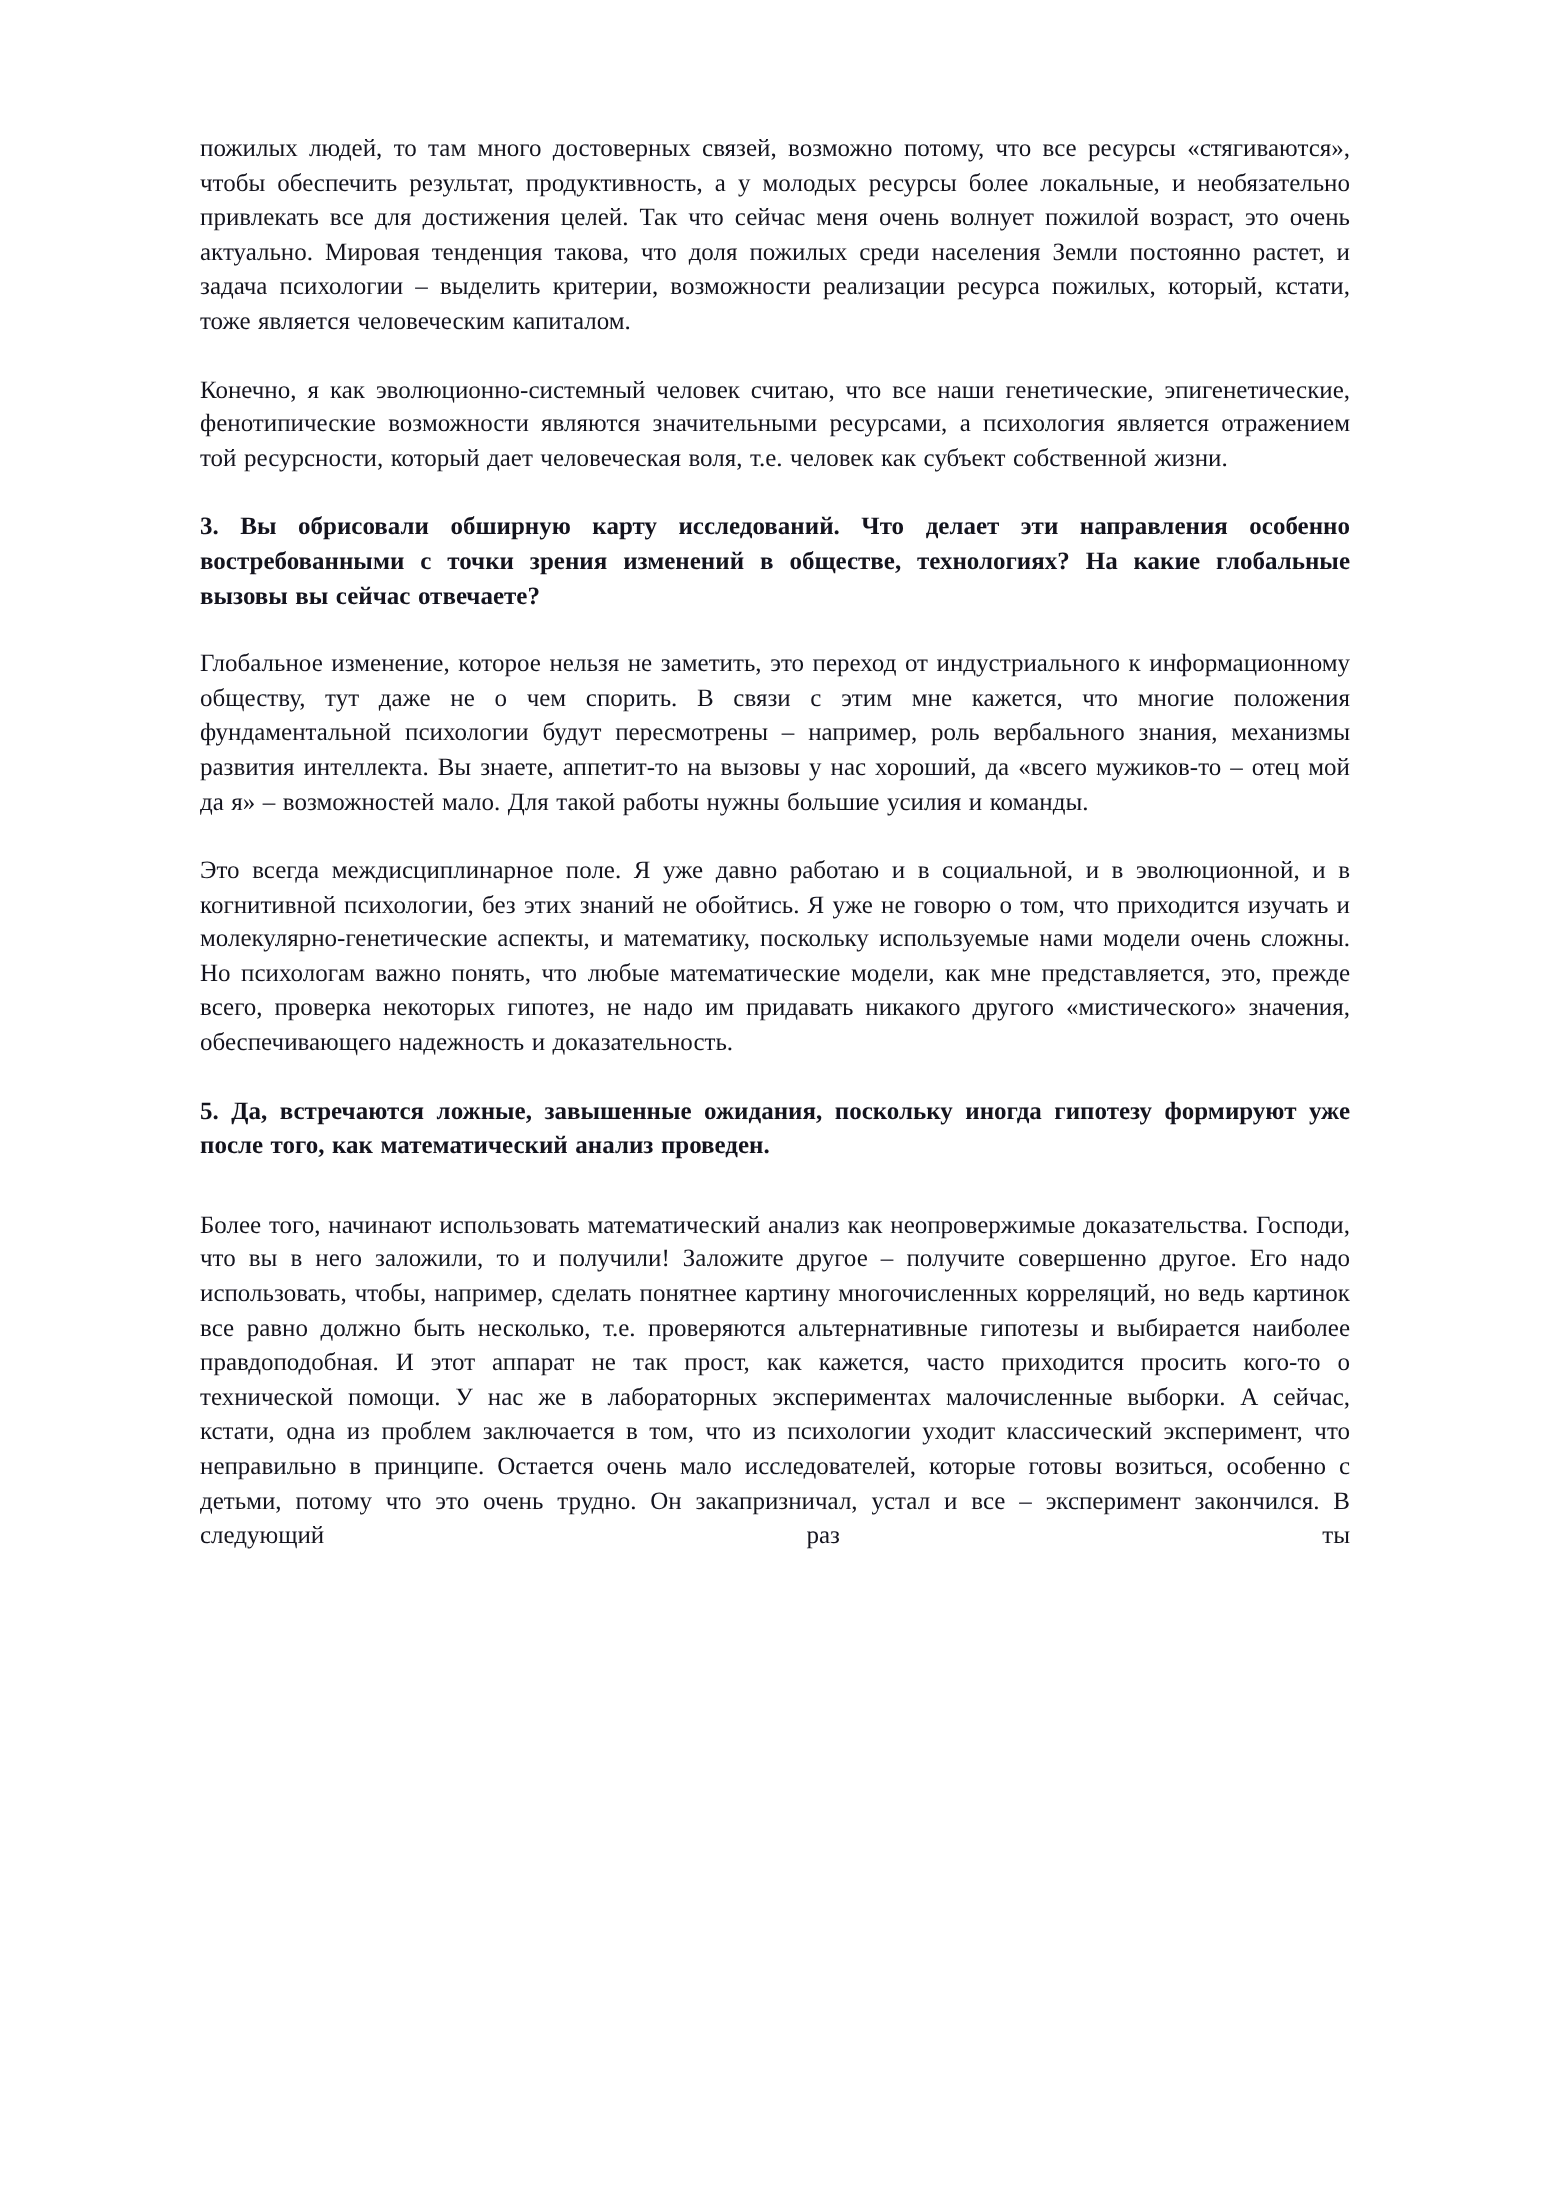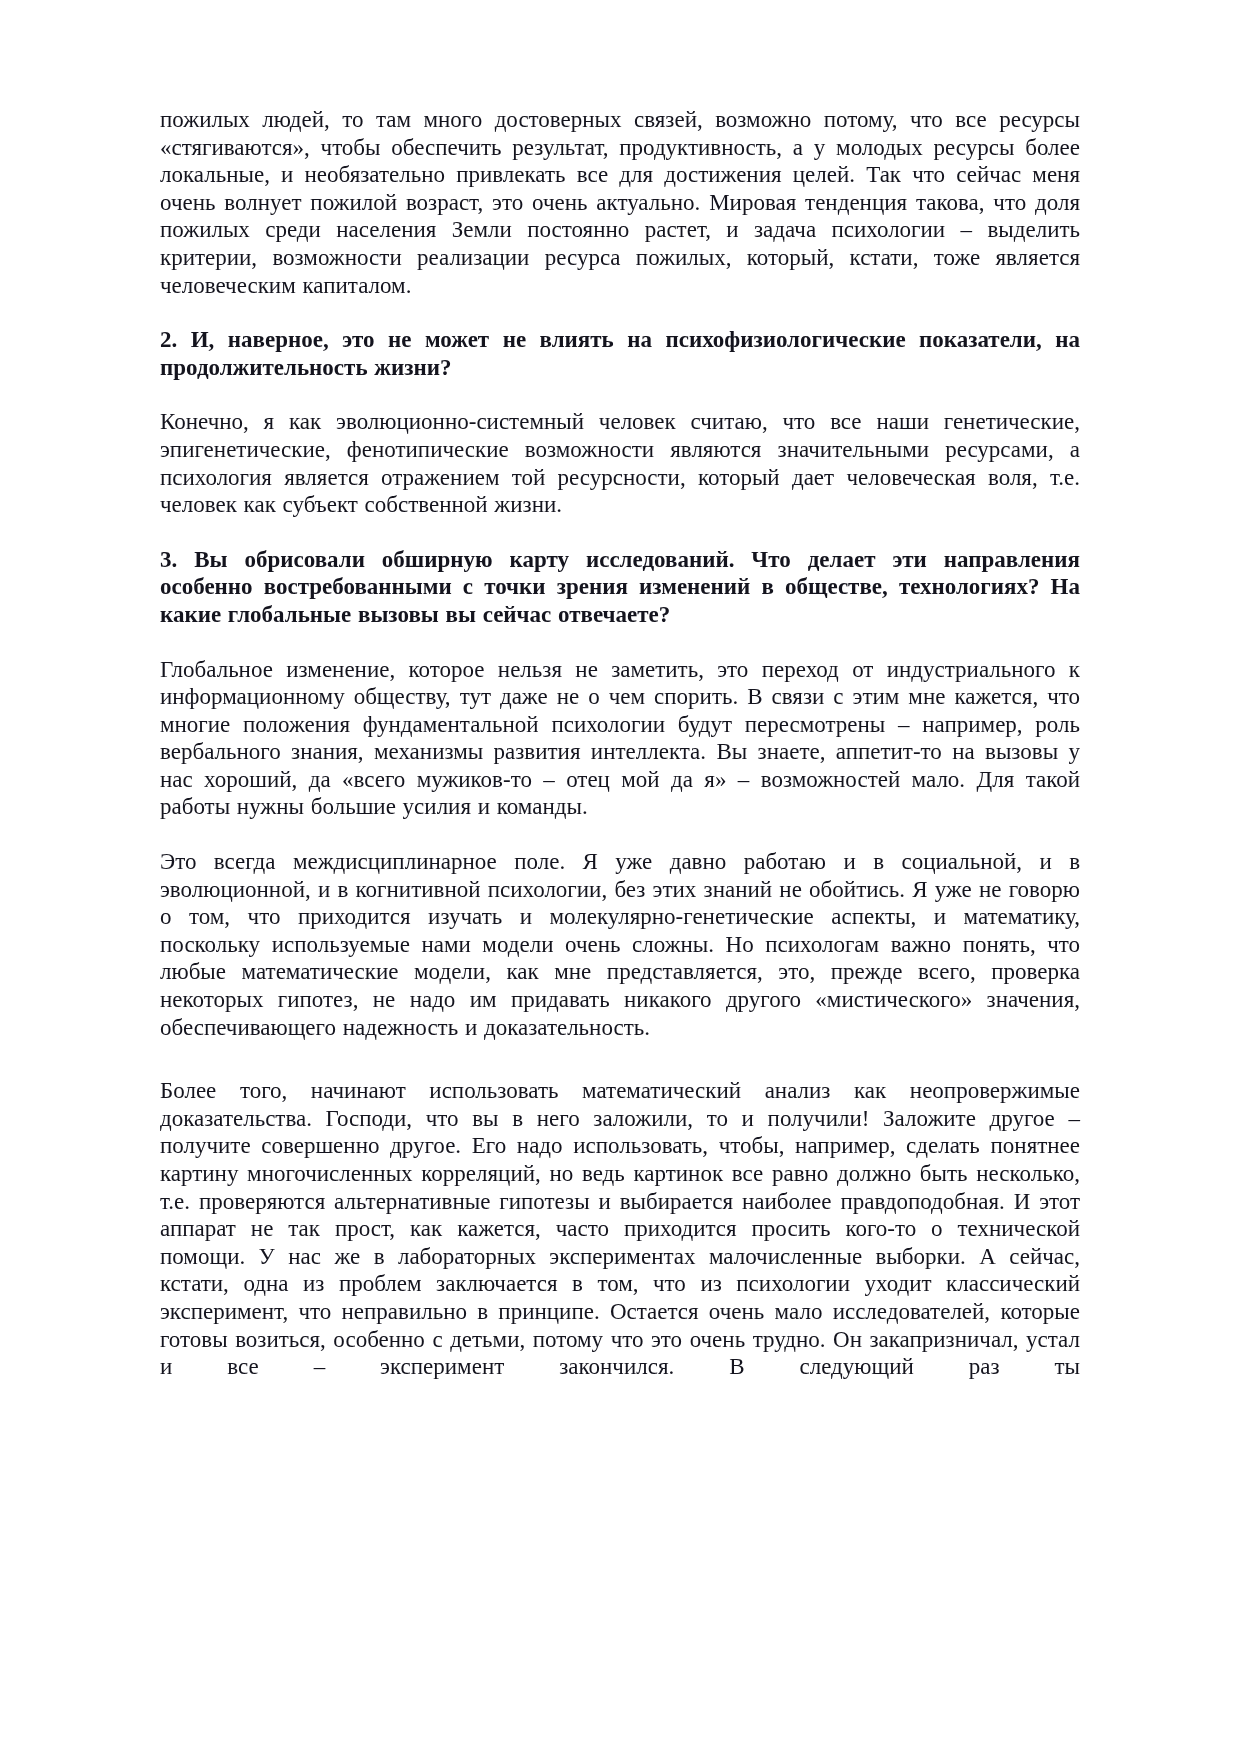--- a/index.html
+++ b/index.html
@@ -16,21 +16,21 @@
     padding: 106px 160px 60px 160px;
     font-family: "Liberation Serif", "DejaVu Serif", serif;
     color: #14141e;
     overflow: hidden;
   }
   .doc-body {
     width: 920px;
   }
   p.para {
     margin: 0 0 27px 0;
-    font-size: 23px;
+    font-size: 20px;
     line-height: 27.6px;
     text-align: justify;
     word-spacing: 1px;
   }
   p.para.question {
     font-weight: bold;
   }
   p.para.continues {
     
     text-align-last: justify;
@@ -39,28 +39,28 @@
   }
 </style>
 </head>
 <body>
 
 <div class="page">
   <div class="doc-body">
 
     <p class="para answer">пожилых людей, то там много достоверных связей, возможно потому, что все ресурсы «стягиваются», чтобы обеспечить результат, продуктивность, а у молодых ресурсы более локальные, и необязательно привлекать все для достижения целей. Так что сейчас меня очень волнует пожилой возраст, это очень актуально. Мировая тенденция такова, что доля пожилых среди населения Земли постоянно растет, и задача психологии – выделить критерии, возможности реализации ресурса пожилых, который, кстати, тоже является человеческим капиталом.</p>
 
-    <p class="para question">2. И, наверное, это не может не влиять на психофизиологические показатели, на продолжительность жизни?</p>
 
     <p class="para answer">Конечно, я как эволюционно-системный человек считаю, что все наши генетические, эпигенетические, фенотипические возможности являются значительными ресурсами, а психология является отражением той ресурсности, который дает человеческая воля, т.е. человек как субъект собственной жизни.</p>
 
     <p class="para question">3. Вы обрисовали обширную карту исследований. Что делает эти направления особенно востребованными с точки зрения изменений в обществе, технологиях? На какие глобальные вызовы вы сейчас отвечаете?</p>
 
     <p class="para answer">Глобальное изменение, которое нельзя не заметить, это переход от индустриального к информационному обществу, тут даже не о чем спорить. В связи с этим мне кажется, что многие положения фундаментальной психологии будут пересмотрены – например, роль вербального знания, механизмы развития интеллекта. Вы знаете, аппетит-то на вызовы у нас хороший, да «всего мужиков-то – отец мой да я» – возможностей мало. Для такой работы нужны большие усилия и команды.</p>
 
 
     <p class="para answer">Это всегда междисциплинарное поле. Я уже давно работаю и в социальной, и в эволюционной, и в когнитивной психологии, без этих знаний не обойтись. Я уже не говорю о том, что приходится изучать и молекулярно-генетические аспекты, и математику, поскольку используемые нами модели очень сложны. Но психологам важно понять, что любые математические модели, как мне представляется, это, прежде всего, проверка некоторых гипотез, не надо им придавать никакого другого «мистического» значения, обеспечивающего надежность и доказательность.</p>
 
+    <p class="para question">5. Да, встречаются ложные, завышенные ожидания, поскольку иногда гипотезу формируют уже после того, как математический анализ проведен.</p>
 
     <p class="para answer continues">Более того, начинают использовать математический анализ как неопровержимые доказательства. Господи, что вы в него заложили, то и получили! Заложите другое – получите совершенно другое. Его надо использовать, чтобы, например, сделать понятнее картину многочисленных корреляций, но ведь картинок все равно должно быть несколько, т.е. проверяются альтернативные гипотезы и выбирается наиболее правдоподобная. И этот аппарат не так прост, как кажется, часто приходится просить кого-то о технической помощи. У нас же в лабораторных экспериментах малочисленные выборки. А сейчас, кстати, одна из проблем заключается в том, что из психологии уходит классический эксперимент, что неправильно в принципе. Остается очень мало исследователей, которые готовы возиться, особенно с детьми, потому что это очень трудно. Он закапризничал, устал и все – эксперимент закончился. В следующий раз ты</p>
 
   </div>
 </div>
 
 </body></html>

